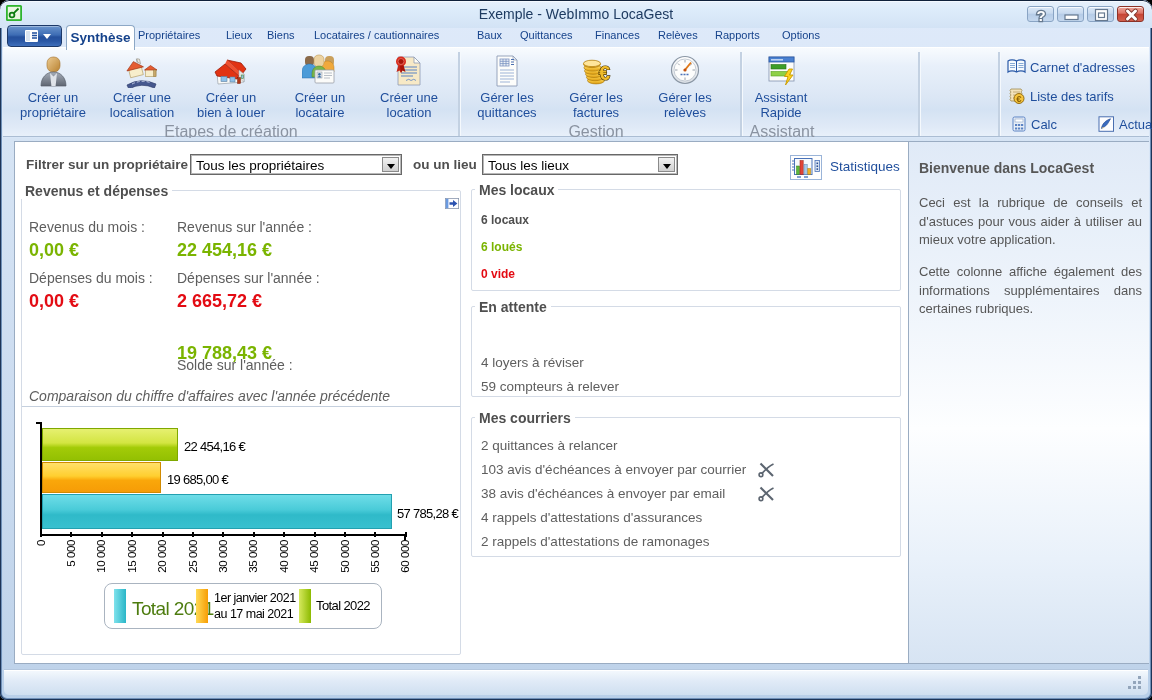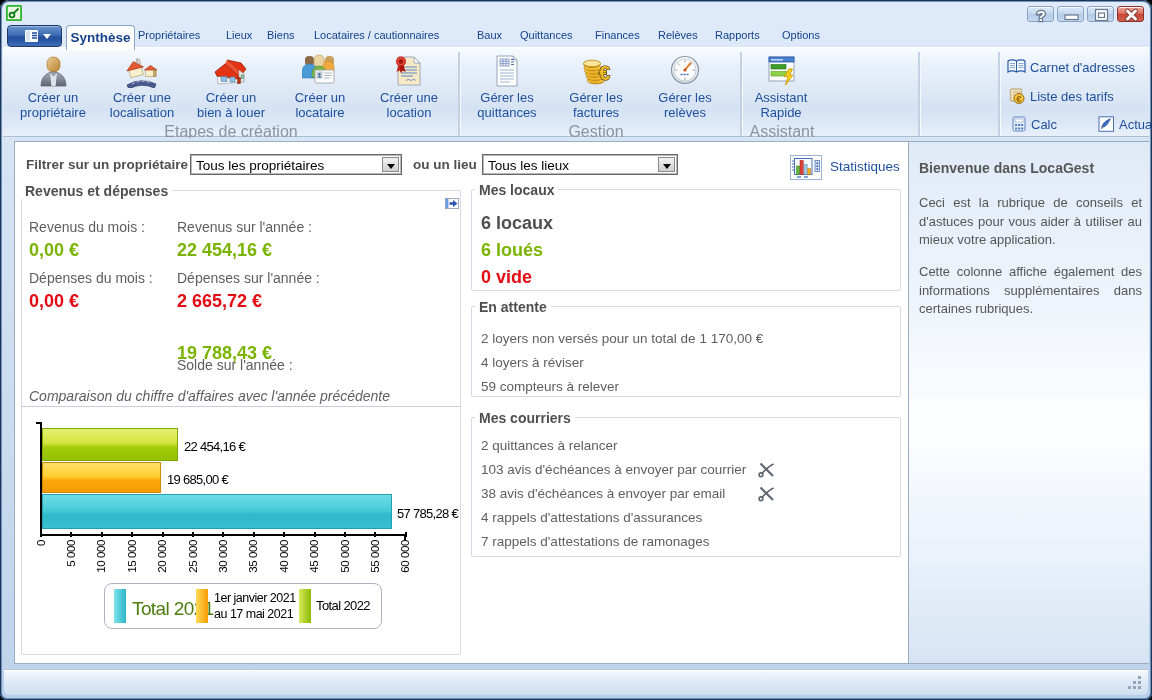--- a/index.html
+++ b/index.html
@@ -67,21 +67,21 @@
   .sbp .j { text-align:justify; text-align-last:justify; }
 
   .fs { position:absolute; border:1px solid #d4dbe6; border-radius:2px; }
   .lg { position:absolute; background:#fff; padding:0 4px; font-size:14px; font-weight:bold; color:#4f4f4f; white-space:nowrap; }
 
   .gray { color:#5e5e5e; font-size:14px; }
   .big { font-size:18px; font-weight:bold; letter-spacing:0px; }
   .green { color:#7ab400; }
   .red { color:#e30b13; }
   .item { color:#5e5e5e; font-size:13.5px; }
-  .bolditem { color:#4f4f4f; font-size:18px; font-weight:bold; }
+  .bolditem { color:#4f4f4f; font-size:12px; font-weight:bold; }
   .bolditem.green { color:#7ab400; }
   .bolditem.red { color:#e30b13; }
 
   
   .combo { position:absolute; height:21px; background:#fff; border:1px solid #686868; font-size:13.5px; color:#000; box-shadow:inset 0 0 0 1px #b8b8b8; }
   .combo .txt { position:absolute; left:5px; top:3px; }
   .combo .btn { position:absolute; right:2px; top:2px; bottom:2px; width:17px;
     background:linear-gradient(#f2f2f2,#d0d0d0); border:1px solid #8a8a8a; }
   .combo .btn:after { content:""; position:absolute; left:3.5px; top:6px;
     border:4.5px solid transparent; border-top:5px solid #000; }
@@ -93,20 +93,23 @@
 
   .chartbar { position:absolute; }
   .tick { position:absolute; top:390px; width:2px; height:5px; background:#000; }
   .tlab { position:absolute; top:398px; width:40px; height:13px; line-height:13px;
     text-align:right; font-size:11.5px; letter-spacing:-0.4px; color:#000; transform:rotate(-90deg); transform-origin:top right; }
 </style>
 </head>
 <body>
 <div id="win">
 
+  <div id="title">
+    <div class="t caption">Exemple - WebImmo LocaGest</div>
+  </div>
 
   <svg style="position:absolute;left:6px;top:5px" width="17" height="17" viewBox="0 0 17 17">
     <rect x="0" y="0" width="16" height="16" rx="1.5" fill="#2fb52f"></rect>
     <rect x="1.8" y="1.8" width="12.4" height="12.4" fill="#eaf6e2"></rect>
     <g stroke="#0e7d12" stroke-width="1.8" fill="none">
       <circle cx="6" cy="10" r="2.4"></circle>
       <path d="M7.8,8.2 L12.5,3.5"></path>
     </g>
   </svg>
   <div class="wbtn" id="btnHelp" style="left:1027px">
@@ -462,31 +465,30 @@
       </div>
 
       <div class="fs" style="left:456px; top:47px; width:430px; height:102px;"></div>
       <div class="lg" style="left:460px; top:40px;">Mes locaux</div>
       <div class="t bolditem" style="left:466px; top:71px;">6 locaux</div>
       <div class="t bolditem green" style="left:466px; top:98px;">6 loués</div>
       <div class="t bolditem red" style="left:466px; top:125px;">0 vide</div>
 
       <div class="fs" style="left:456px; top:164px; width:430px; height:91px;"></div>
       <div class="lg" style="left:460px; top:157px;">En attente</div>
-      <div class="t item" style="left:466px; top:189px;">2 loyers non versés pour un total de 1 170,00 €</div>
       <div class="t item" style="left:466px; top:213px;">4 loyers à réviser</div>
       <div class="t item" style="left:466px; top:237px;">59 compteurs à relever</div>
 
       <div class="fs" style="left:456px; top:275px; width:430px; height:140px;"></div>
       <div class="lg" style="left:460px; top:268px;">Mes courriers</div>
       <div class="t item" style="left:466px; top:296px;">2 quittances à relancer</div>
       <div class="t item" style="left:466px; top:320px;">103 avis d'échéances à envoyer par courrier</div>
       <div class="t item" style="left:466px; top:344px;">38 avis d'échéances à envoyer par email</div>
       <div class="t item" style="left:466px; top:368px;">4 rappels d'attestations d'assurances</div>
-      <div class="t item" style="left:466px; top:392px;">7 rappels d'attestations de ramonages</div>
+      <div class="t item" style="left:466px; top:392px;">2 rappels d'attestations de ramonages</div>
       <svg class="t" style="left:742px; top:320px;" width="18" height="16" viewBox="0 0 18 16">
           <g stroke="#5c6570" fill="none">
             <path d="M3.5,1.5 L16,14" stroke-width="2.2"></path>
             <path d="M16.5,2 C11,4.5 7.5,8.5 4.5,12" stroke-width="1.7"></path>
             <circle cx="4" cy="12.8" r="1.9" stroke-width="1.6"></circle>
           </g>
         </svg>
       <svg class="t" style="left:742px; top:344px;" width="18" height="16" viewBox="0 0 18 16">
           <g stroke="#5c6570" fill="none">
             <path d="M3.5,1.5 L16,14" stroke-width="2.2"></path>

